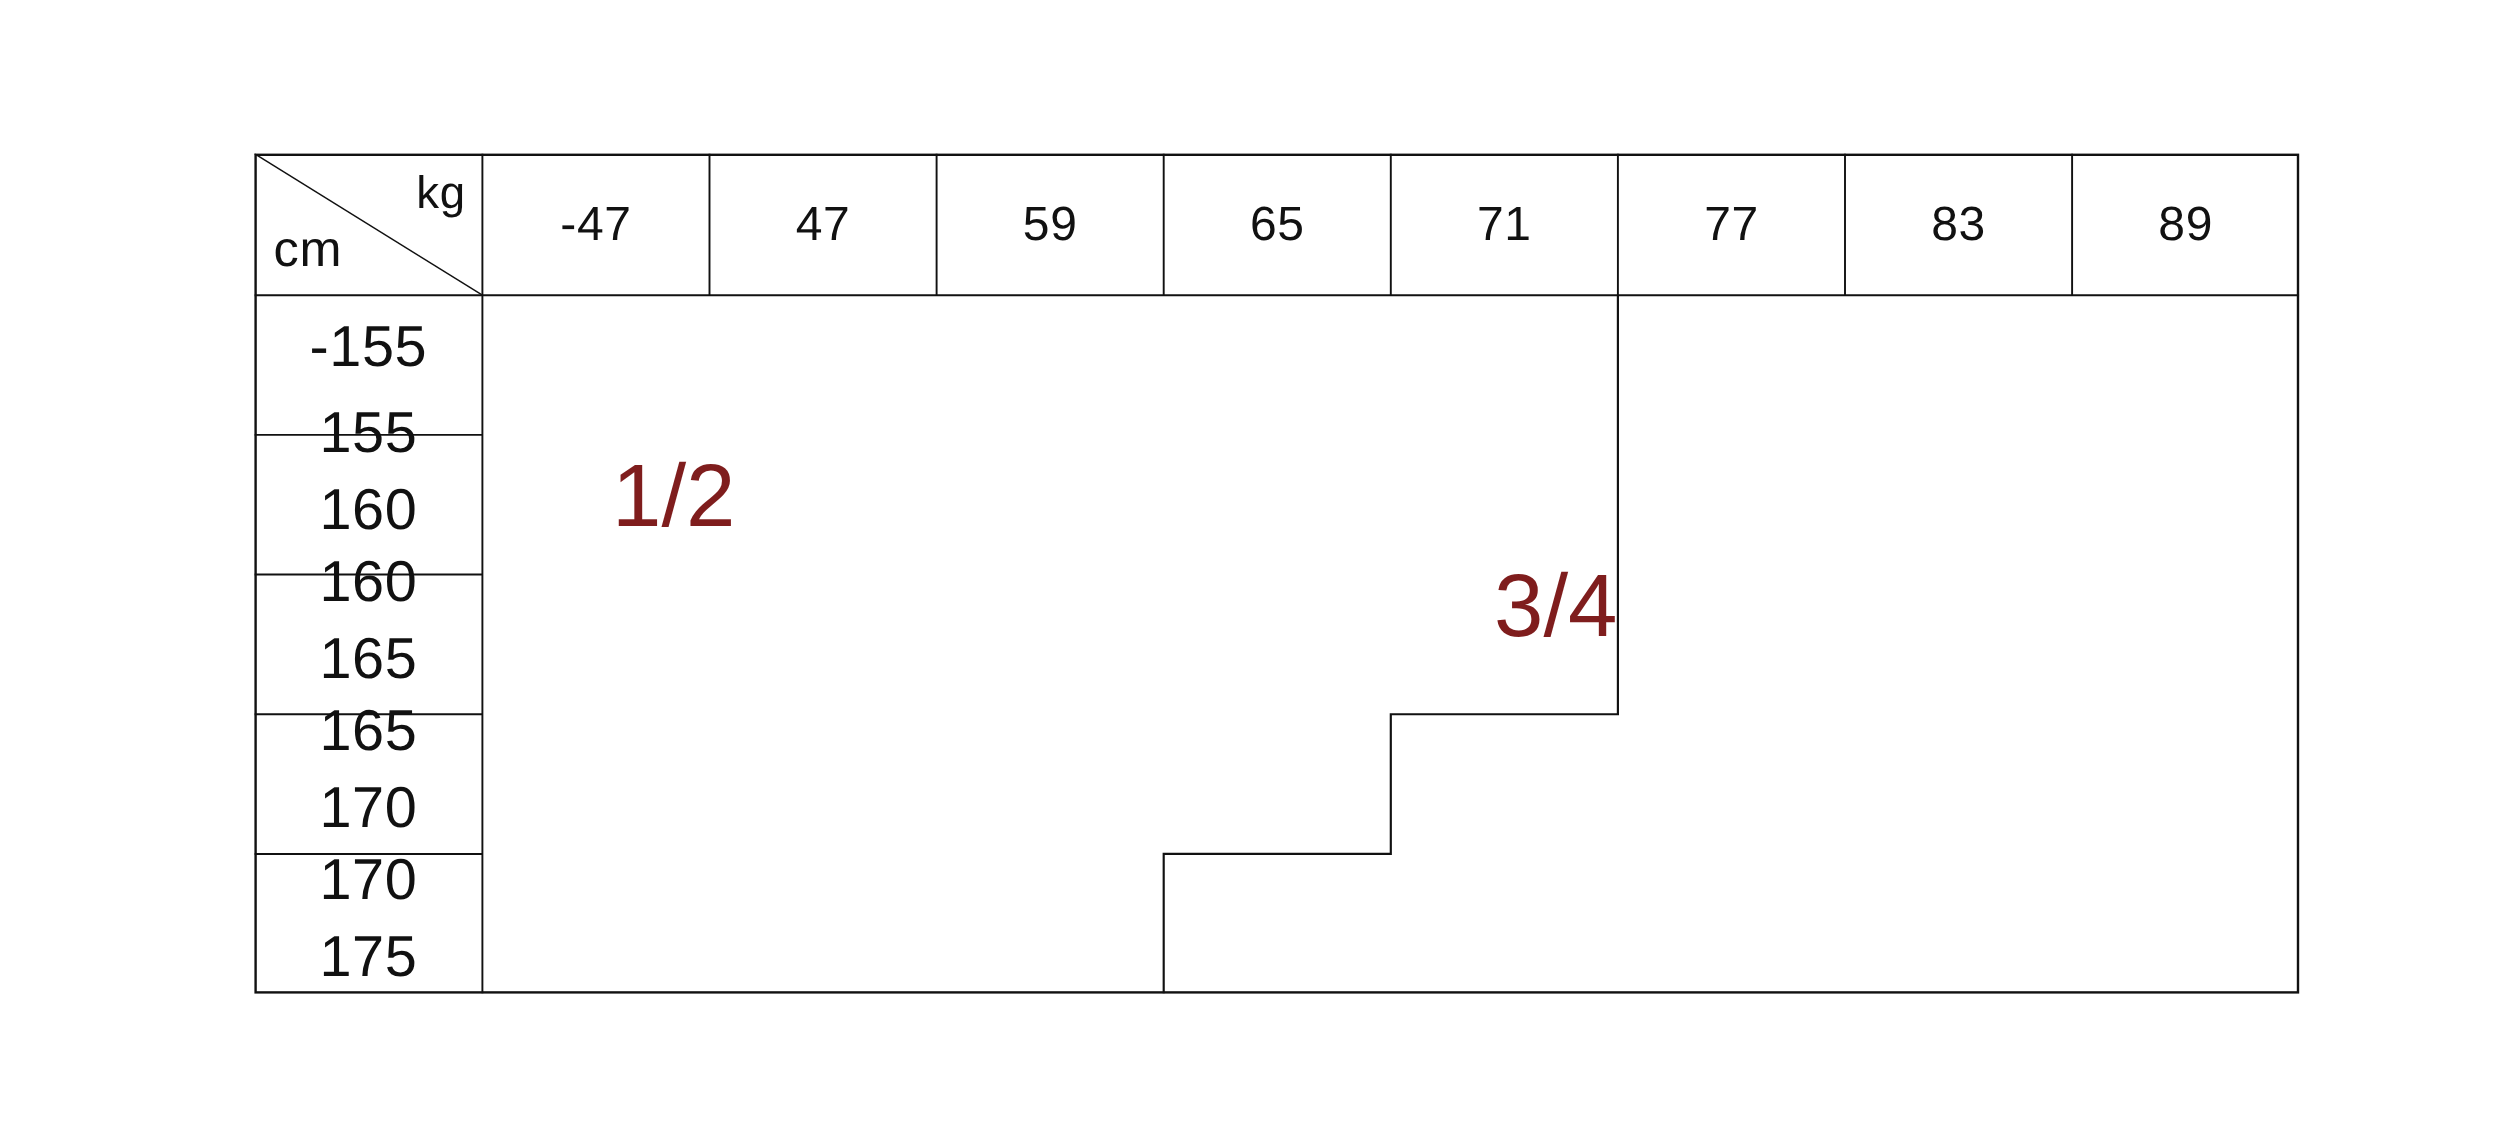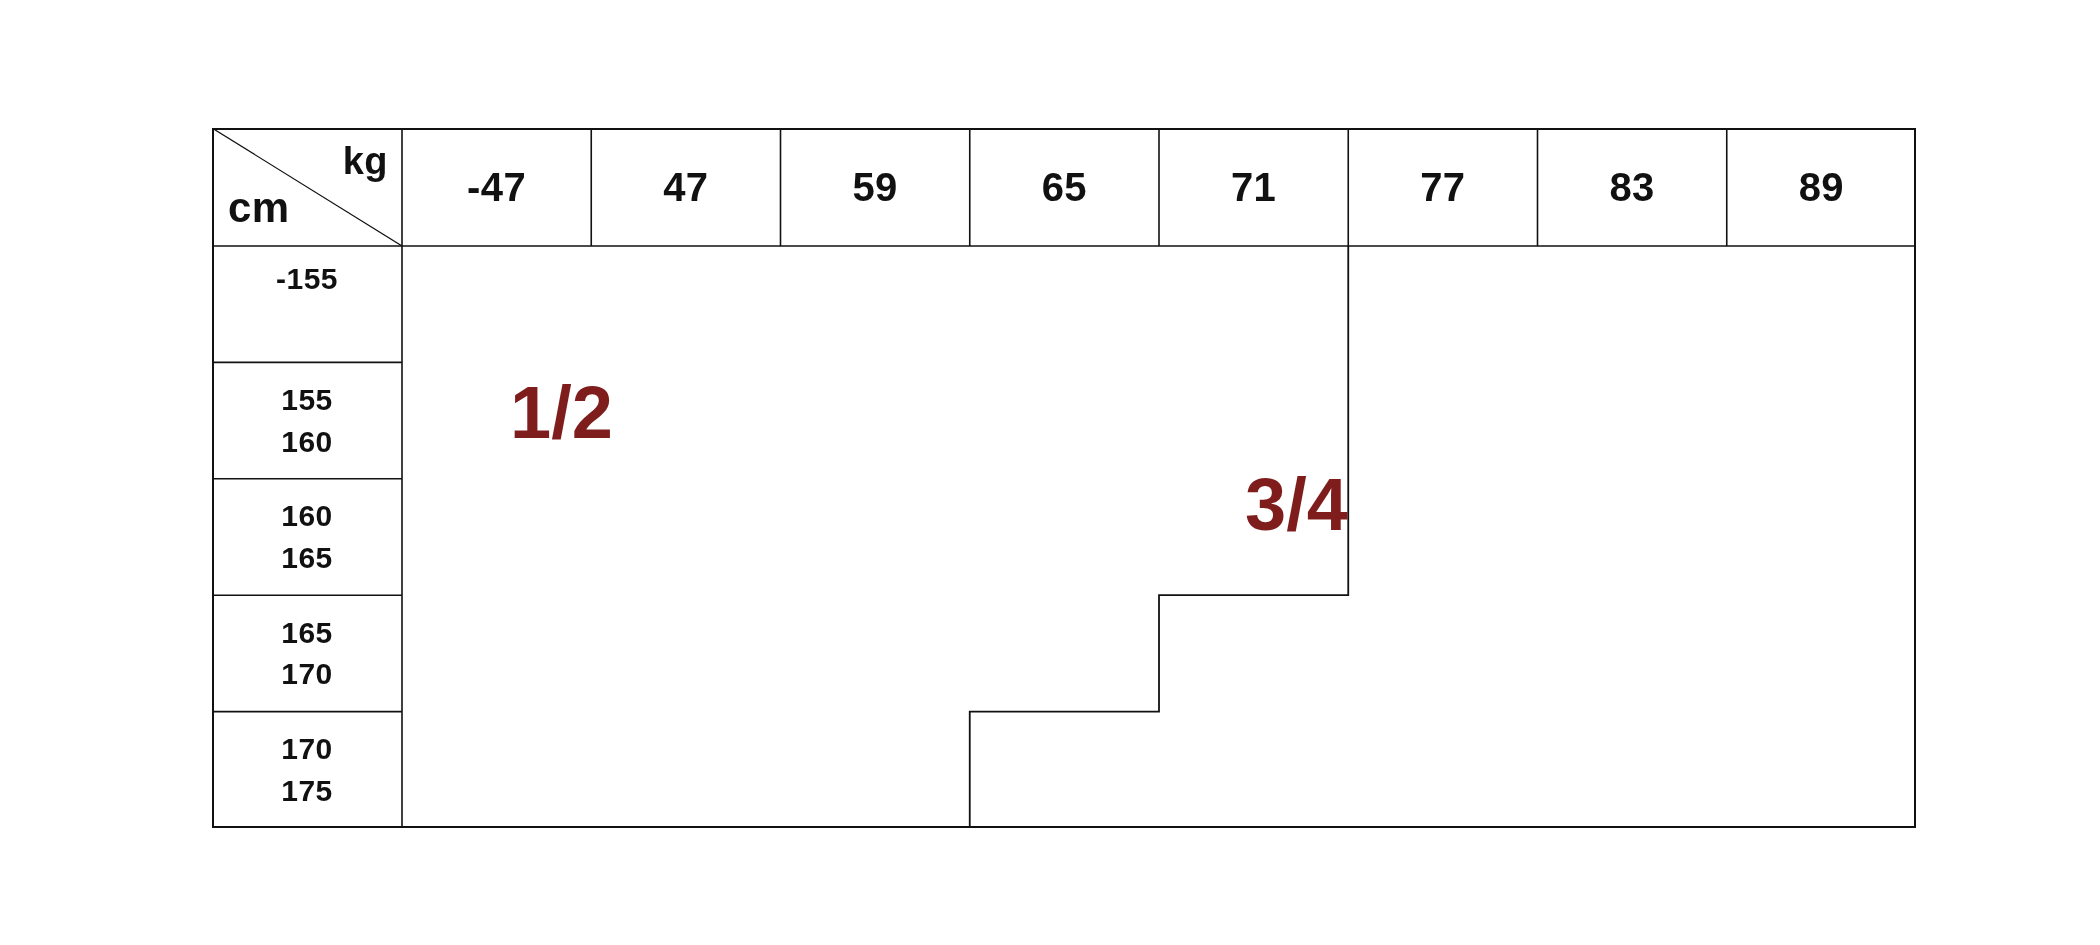--- a/index.html
+++ b/index.html
@@ -3,21 +3,21 @@
 <meta charset="utf-8">
 <style>
   html,body{margin:0;padding:0;}
   body{
     width:2100px;height:945px;
     background:#ffffff;
     font-family:"Liberation Sans","DejaVu Sans",sans-serif;
     color:#111111;
     overflow:hidden;
   }
-  #stage{position:relative;width:1796px;height:945px;font-weight:bold;}
+  #stage{position:relative;width:1796px;height:945px;}
 
   
   #size-table{
     position:absolute;
     left:212px; top:128px;
     width:1704px; height:700px;
   }
   .grid{
     position:absolute; inset:0;
     display:grid;
@@ -65,21 +65,21 @@
     left:16px; bottom:12px;
     font-size:42px;
   }
 
   
   .rowlabel{
     flex-direction:column;
     justify-content:center;
     align-items:center;
     gap:4px;
-    font-size:30px;
+    font-size:48px;
   }
   .rowlabel span{display:block;text-align:center;}
   .rowlabel.single{justify-content:flex-start;padding-top:14px;}
 
   
   .colhead{font-size:40px;}
 
   
   #lines{
     position:absolute; inset:0;

